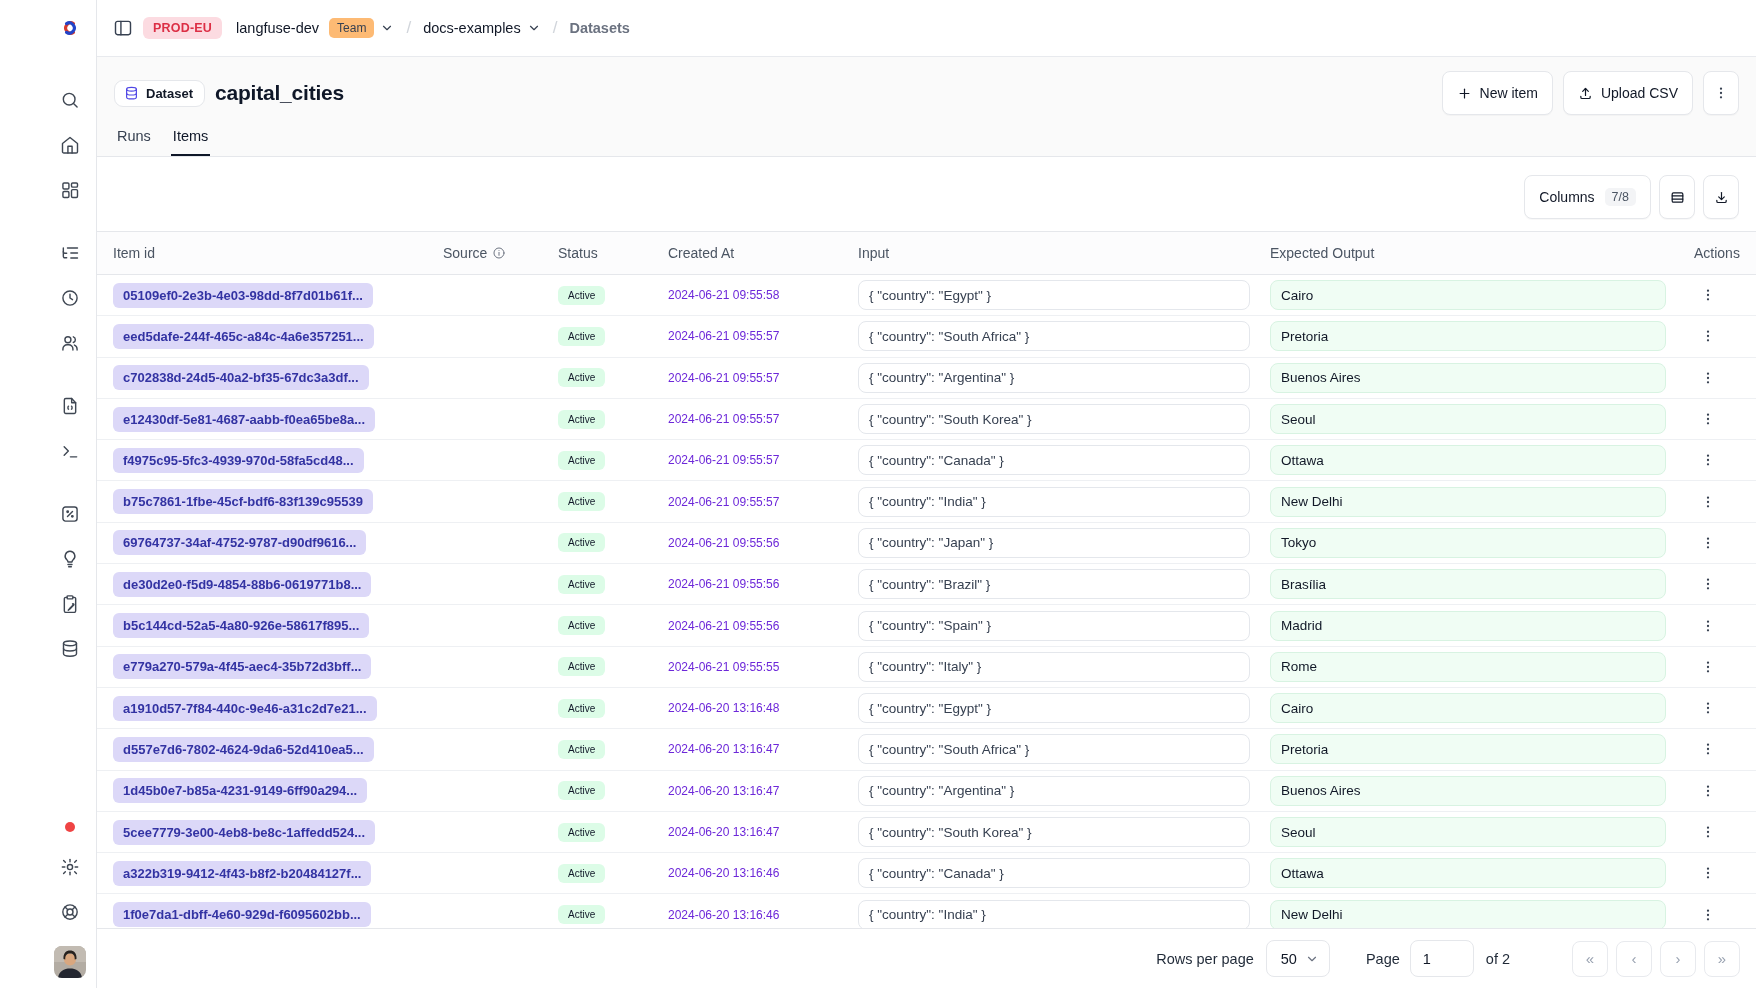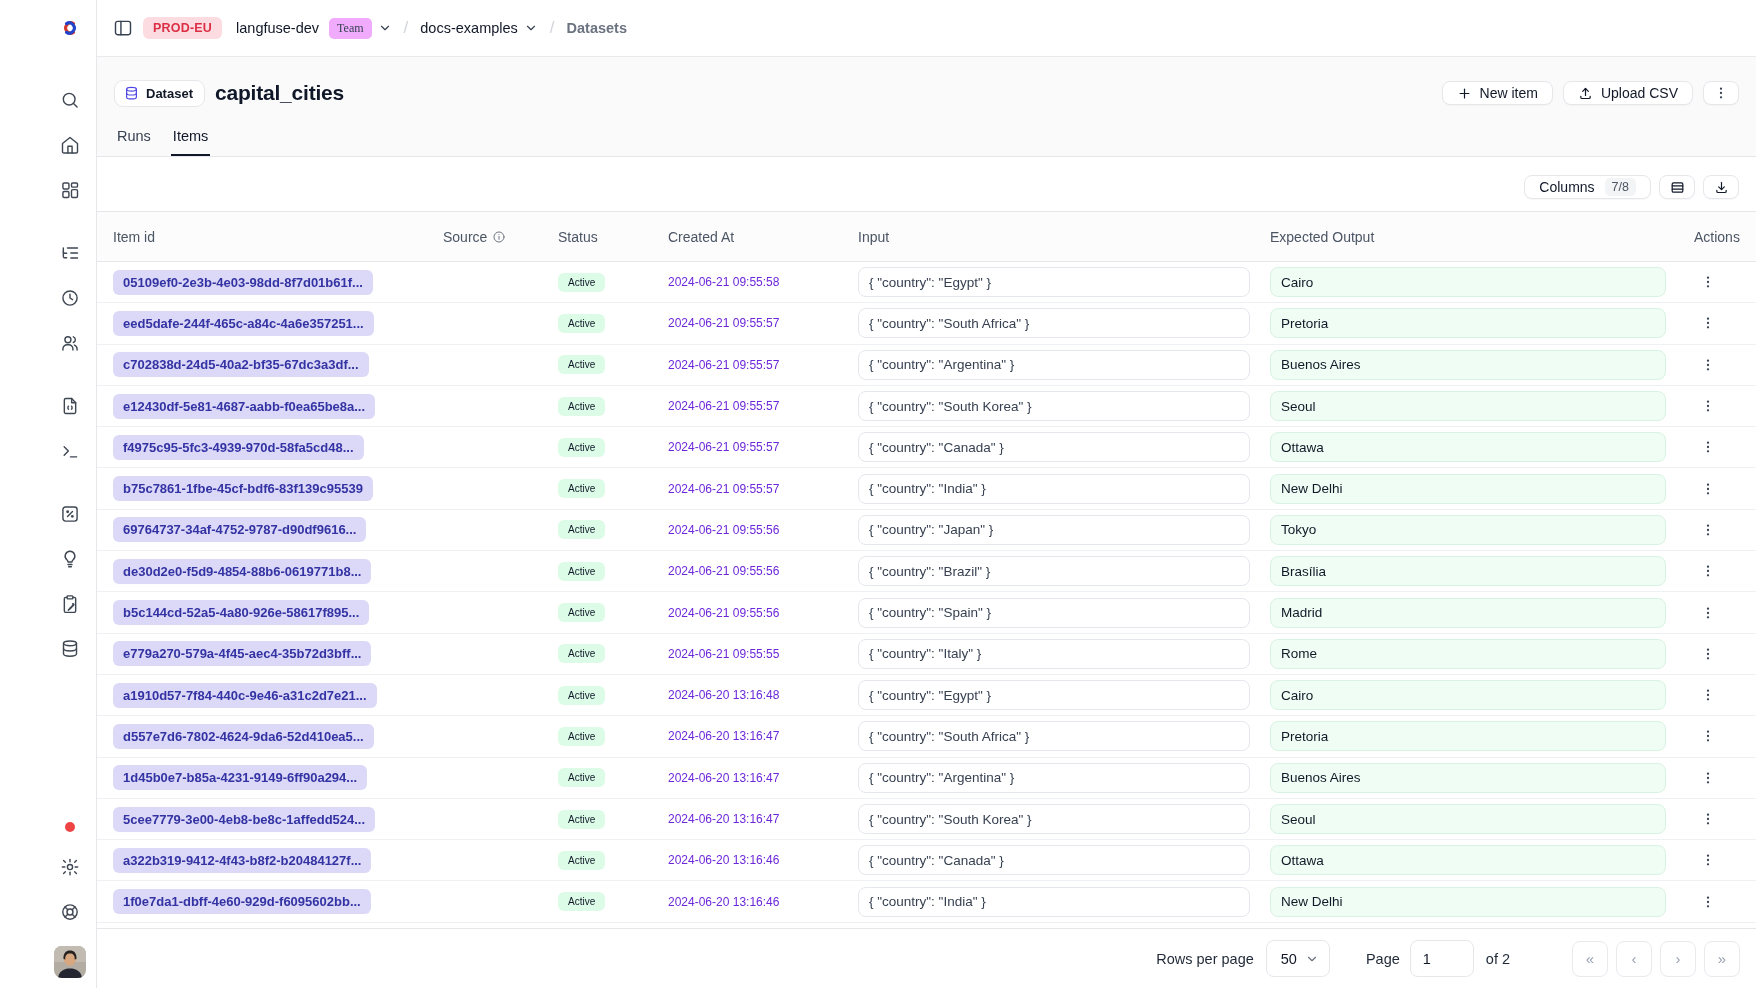--- a/index.html
+++ b/index.html
@@ -32,55 +32,55 @@
   .main { flex:1; min-width:0; display:flex; flex-direction:column; }
 
   
   .topbar { height:57px; border-bottom:1px solid #e8eaee; display:flex; align-items:center;
             padding:0 16px; gap:10px; background:#fff; flex-shrink:0; }
   .icon-plain { display:flex; align-items:center; justify-content:center; }
   .topbar svg.ic { width:20px; height:20px; stroke:#374151; stroke-width:1.7; fill:none; stroke-linecap:round; stroke-linejoin:round; }
   .env-badge { background:var(--env-bg,#fcdbe1); color:var(--env-text,#dc2f45); font-size:12.5px; font-weight:600;
                padding:4px 10px; border-radius:6px; letter-spacing:.2px; }
   .crumb-org { font-size:14.5px; font-weight:500; color:#111827; margin-left:4px; }
-  .team-badge { background:#f0abfc; color:#374151; font-size:12px; font-weight:500;
-                padding:3px 8px; border-radius:5px;font-family:Liberation Serif, serif; }
+  .team-badge { background:#fdba74; color:#374151; font-size:12px; font-weight:500;
+                padding:3px 8px; border-radius:5px; }
   .chev-btn { display:flex; align-items:center; margin-left:-4px; }
   .chev-btn svg { width:14px; height:14px; stroke:#374151; stroke-width:2; fill:none; stroke-linecap:round; stroke-linejoin:round; }
   .slash { color:#d1d5db; font-size:17px; font-weight:300; padding:0 2px; }
   .crumb-project { font-size:14.5px; font-weight:500; color:#111827; }
   .crumb-page { font-size:14.5px; color:#6b7280;font-weight:bold; }
 
   
   .page-header { background:#fafafa; border-bottom:1px solid #e5e7eb; padding:14px 17px 0; flex-shrink:0; }
   .title-row { display:flex; align-items:center; height:44px; }
   .type-badge { display:inline-flex; align-items:center; gap:7px; background:#fff; border:1px solid #e5e7eb;
                 border-radius:9px; padding:5px 11px 5px 9px; font-size:13px; font-weight:600; color:#111827; }
   .type-badge svg { width:15px; height:15px; stroke:var(--accent,#4f46e5); stroke-width:1.9; fill:none; stroke-linecap:round; stroke-linejoin:round; }
   .page-title { font-size:21px; font-weight:700; margin-left:10px; color:#0f1728; letter-spacing:-.2px; }
   .header-actions { margin-left:auto; display:flex; align-items:center; gap:10px; }
   .btn { display:inline-flex; align-items:center; gap:8px; background:#fff; border:1px solid #e5e7eb;
-         border-radius:8px; height:24px; padding:0 14px; font-size:14px; font-weight:500; color:#111827;
+         border-radius:8px; height:44px; padding:0 14px; font-size:14px; font-weight:500; color:#111827;
          box-shadow:0 1px 1px rgba(16,24,40,.03); }
   .btn svg { width:15px; height:15px; stroke:#111827; stroke-width:1.9; fill:none; stroke-linecap:round; stroke-linejoin:round; }
   .btn.icon-only { width:36px; padding:0; justify-content:center; }
 
   .tabs { display:flex; gap:18px; margin-top:5px; padding-left:1px; }
   .tab { font-size:14.5px; font-weight:500; color:#374151; padding:8px 2px 10px; border-bottom:2px solid transparent; }
   .tab.active { color:#0f1728; border-bottom-color:#0f1728; }
 
   
   .toolbar { display:flex; justify-content:flex-end; align-items:center; gap:8px;
              padding:18px 17px 12px; background:#fff; flex-shrink:0; }
   .count-chip { background:#f3f4f6; border-radius:5px; font-size:12.5px; font-weight:500; color:#4b5563;
                 padding:2px 7px; margin-left:2px; }
 
   
   .grid-cols { display:grid; grid-template-columns:330px 115px 110px 190px 412px 424px 1fr; padding-left:12px; }
-  .thead { height:51px; align-items:center; border-top:1px solid #e5e7eb; border-bottom:1px solid #e5e7eb;
+  .thead { height:44px; align-items:center; border-top:1px solid #e5e7eb; border-bottom:1px solid #e5e7eb;
            background:#fcfcfd; font-size:14px; font-weight:500; color:#4b5563; flex-shrink:0; }
   .hcell { display:flex; align-items:center; gap:5px; padding-left:4px; white-space:nowrap; }
   .hcell svg { width:14px; height:14px; stroke:#6b7280; stroke-width:1.7; fill:none; stroke-linecap:round; }
   .tbody { flex:1; overflow:hidden; background:#fff; }
   .trow { height:41.3px; align-items:center; border-bottom:1px solid #eef0f3; }
   .cell { padding-left:4px; min-width:0; display:flex; align-items:center; }
   .id-badge { background:var(--id-bg,#dcd8f8); color:var(--id-text,#3333a3); font-size:13px; font-weight:600;
               padding:5px 10px; border-radius:6px; white-space:nowrap; max-width:282px; overflow:hidden; }
   .status-badge { background:var(--status-bg,#dcfce7); color:#101828; font-size:10px; font-weight:500;
                   padding:4px 10px; border-radius:6px; }

